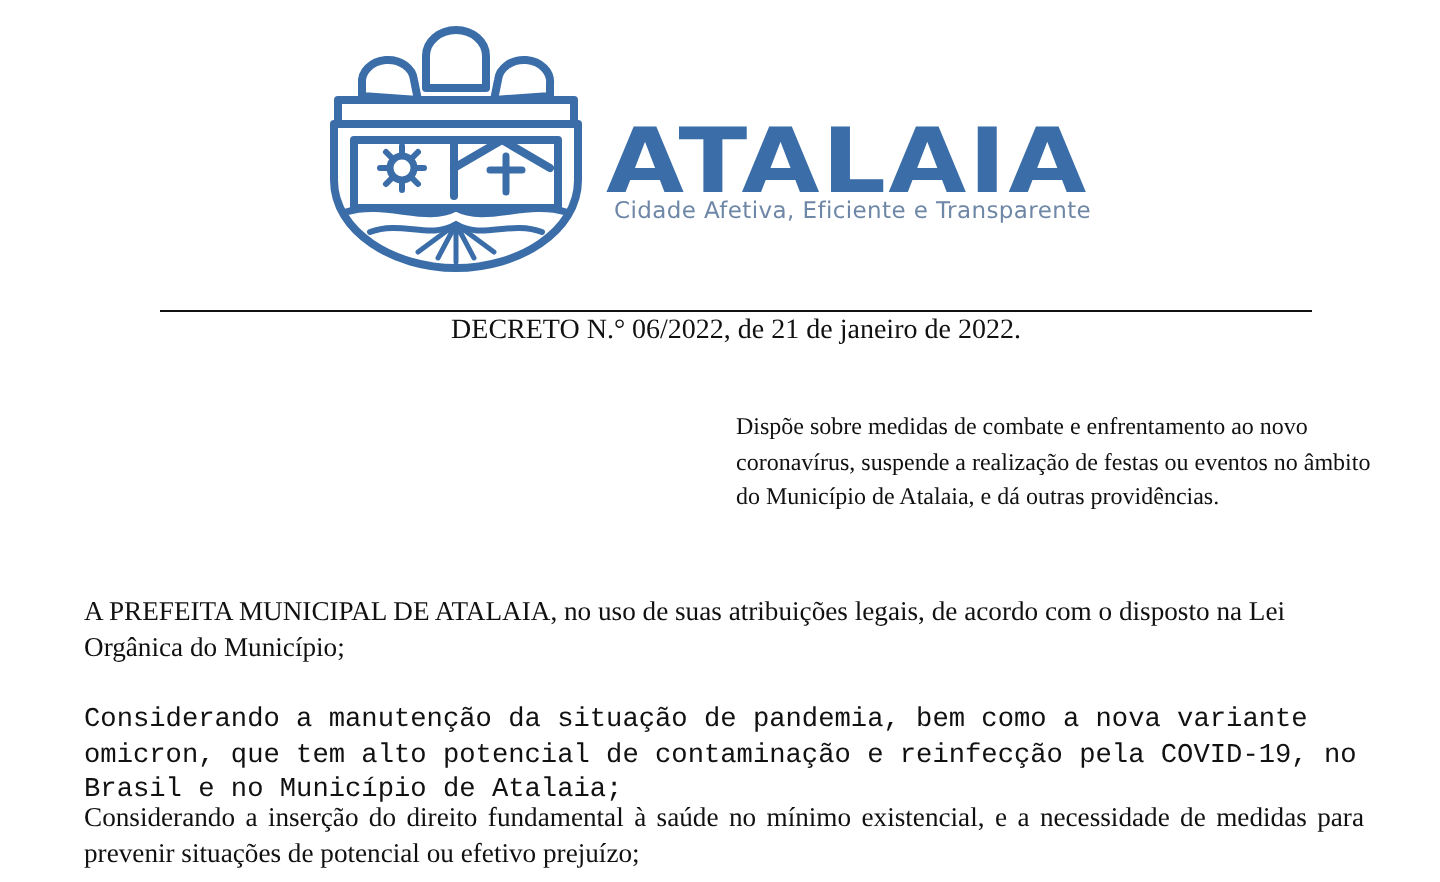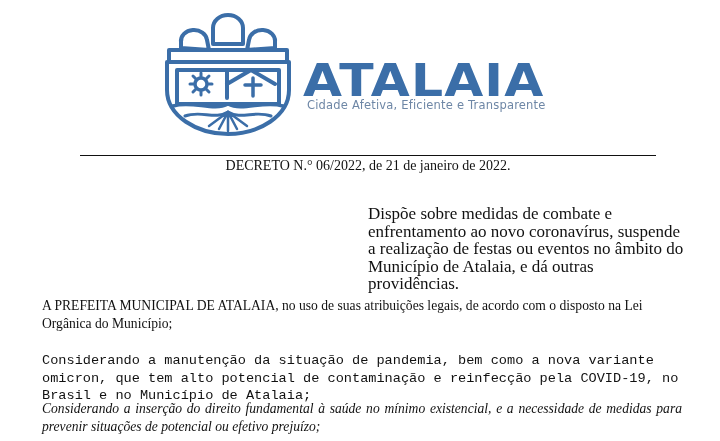--- a/index.html
+++ b/index.html
@@ -25,29 +25,29 @@
   .rule {
     position: absolute; left: 80px; top: 155px; width: 576px; height: 0;
     border-top: 1.4px solid #111;
   }
   .decree-title {
     position: absolute; left: 0; top: 158px; width: 736px;
     text-align: center; font-size: 14px;
   }
   .ementa {
     position: absolute; left: 368px; top: 205px; width: 320px;
-    font-size: 17px; line-height: 17.5px;
+    font-size: 12px; line-height: 17.5px;
   }
   .para {
     position: absolute; left: 42px; width: 640px;
     font-size: 13.6px; line-height: 17.5px;
   }
   .p1 { top: 297px; }
   .p2 { top: 352px; font-family: Liberation Mono, monospace; }
-  .p3 { top: 400px; text-align: justify; text-align-last: left; font-style: italic; }
+  .p3 { top: 400px; text-align: justify; text-align-last: left; }
 </style>
 </head>
 <body>
 
 <div>
   <svg class="logo" viewBox="0 0 130 126" fill="none" stroke="#3b6ea8" stroke-width="4" stroke-linejoin="round" stroke-linecap="round">
 
     <path d="M50 32 V16 a15 13 0 0 1 30 0 V32 Z"></path>
     <path d="M18 36 V30 a13 11 0 0 1 26 -2 L46 38 Z"></path>
     <path d="M84 38 L86 28 a13 11 0 0 1 26 2 V36 Z"></path>

